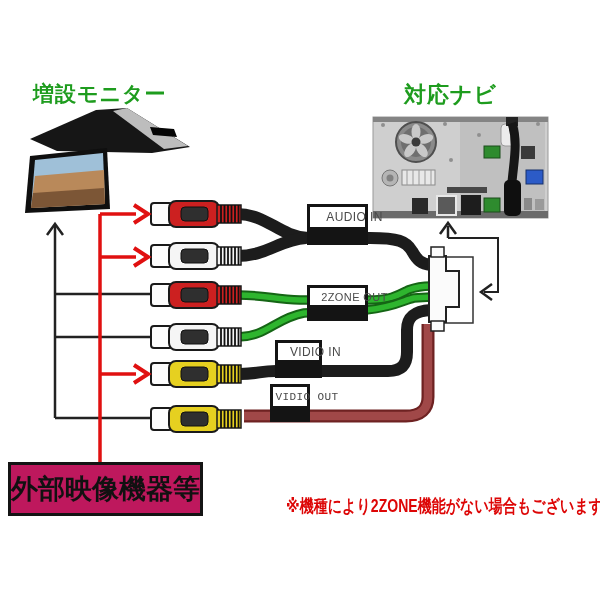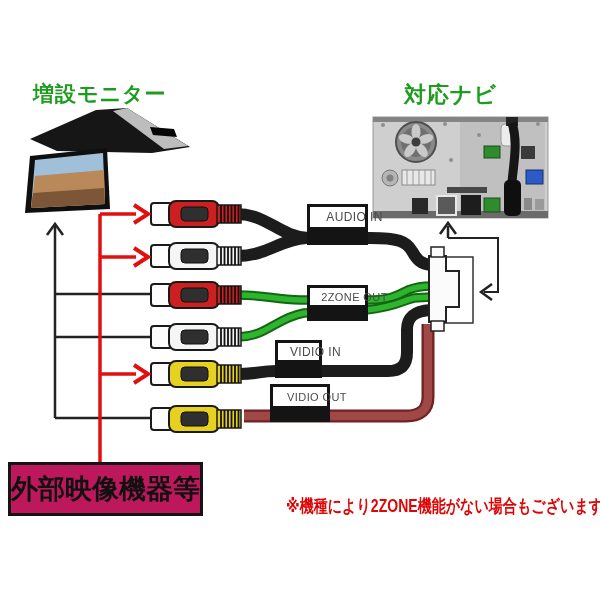--- a/index.html
+++ b/index.html
@@ -180,21 +180,21 @@
   <div class="cable-label" style="left:307px;top:285px;width:61px;text-align:right;">
     <div class="cl-white" style="height:23px;font-size:11px;">2ZONE OUT</div>
     <div class="cl-band" style="height:13px;"></div>
   </div>
 
   <div class="cable-label" style="left:260px;top:340px;width:47px;margin-left:15px;">
     <div class="cl-white" style="height:23px;">VIDIO IN</div>
     <div class="cl-band" style="height:15px;"></div>
   </div>
 
-  <div class="cable-label" style="left:270px;top:384px;width:60px;">
+  <div class="cable-label" style="left:270px;top:384px;width:40px;font-family:Liberation Mono, monospace;">
     <div class="cl-white" style="height:25px;font-size:11px;">VIDIO OUT</div>
     <div class="cl-band" style="height:13px;"></div>
   </div>
 
   <div class="abs" id="external-box">外部映像機器等</div>
 
   <div class="abs" id="note-2zone">※機種により2ZONE機能がない場合もございます。</div>
 
 </div>
 

